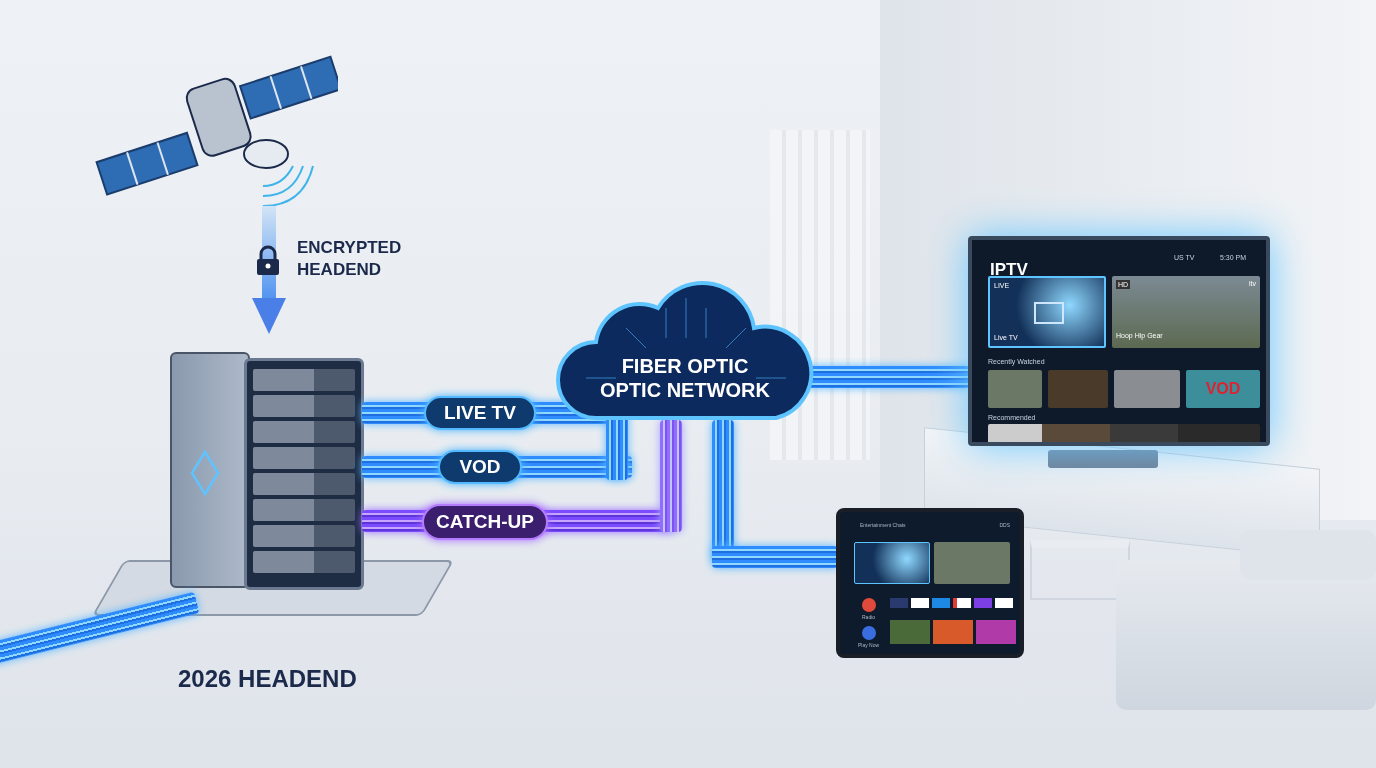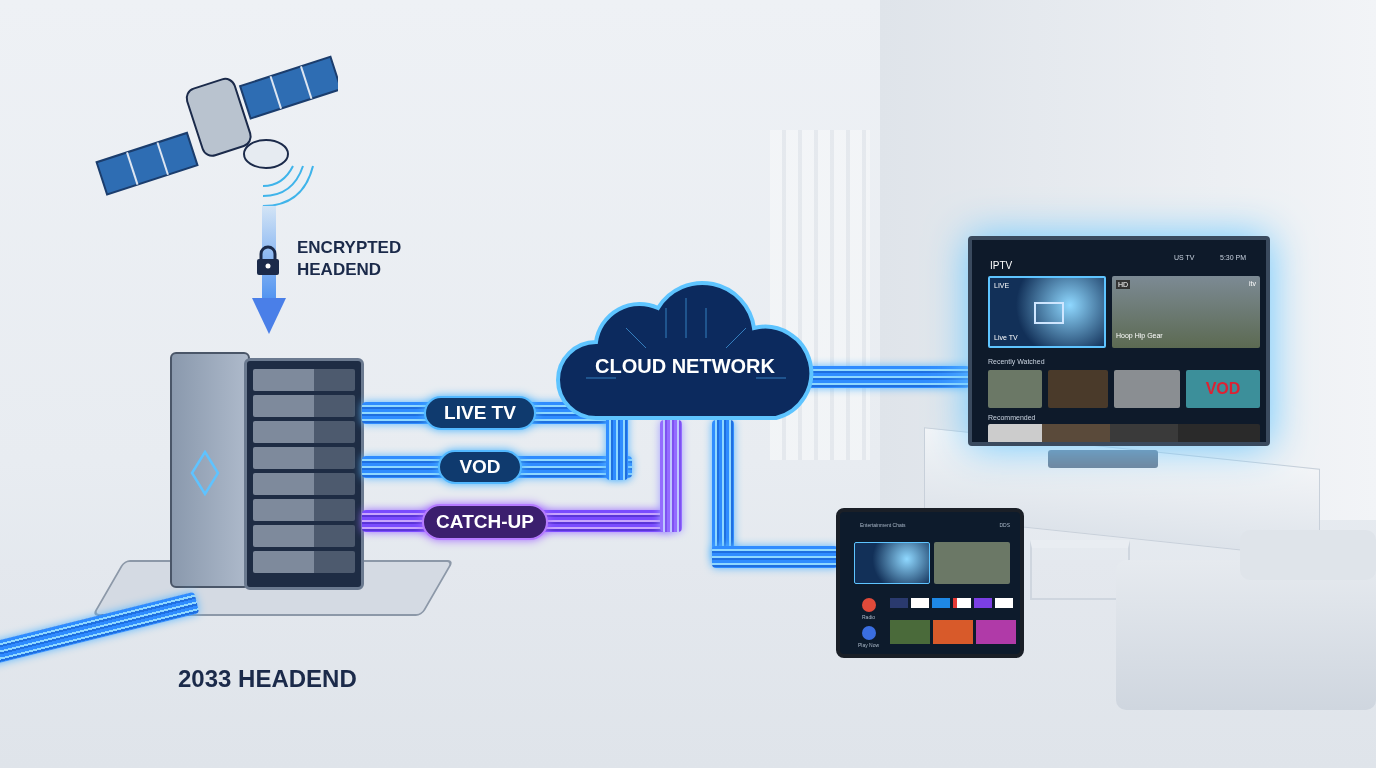--- a/index.html
+++ b/index.html
@@ -11,21 +11,21 @@
 .label-text{color:#1b2a4a;font-weight:bold}
 .enc{left:297px;top:237px;font-size:17px;line-height:22px}
 .headend{left:178px;top:665px;font-size:24px}
 .pill{position:absolute;border-radius:18px;color:#fff;font-weight:bold;font-size:19px;display:flex;align-items:center;justify-content:center;background:#0f3a6e;border:2px solid #52b8ff;box-shadow:0 0 10px #4fb6ff}
 .pill.purple{background:#3b1f6e;border-color:#b57bff;box-shadow:0 0 10px #a56bff}
 .fiber{position:absolute;height:22px;background:repeating-linear-gradient(180deg,#2f8cff 0 3px,#8fd8ff 3px 5px,#1f6fe0 5px 7px);box-shadow:0 0 8px #5ab8ff;border-radius:4px}
 .fiber.purple{background:repeating-linear-gradient(180deg,#7a4bff 0 3px,#c8a5ff 3px 5px,#5b35d8 5px 7px);box-shadow:0 0 8px #9a6bff}
 .vfiber{position:absolute;width:22px;background:repeating-linear-gradient(90deg,#2f8cff 0 3px,#8fd8ff 3px 5px,#1f6fe0 5px 7px);box-shadow:0 0 8px #5ab8ff;border-radius:4px}
 .cloud-text{color:#fff;font-weight:bold;font-size:20px;text-align:center;line-height:24px}
 .tv{left:968px;top:236px;width:302px;height:210px;background:#0e1a2a;border:4px solid #3a4a5e;border-radius:4px;box-shadow:0 0 40px #6ac8ff;overflow:hidden}
-.tv-title{color:#fff;font-size:10px;font-weight:normal}
+.tv-title{color:#fff;font-size:17px;font-weight:bold}
 .tv-status{color:#c8d2df;font-size:7px}
 .card{position:absolute;border-radius:2px;overflow:hidden}
 .tablet{left:836px;top:508px;width:188px;height:150px;background:#0d1b2c;border:4px solid #1a1f27;border-radius:8px;overflow:hidden}
 .small{font-size:5px;color:#aab8c8}
 </style>
 </head>
 <body>
 
 <div class="abs room-wall"></div>
 <div class="abs curtain"></div>
@@ -73,21 +73,21 @@
     <div style="height:22px;background:linear-gradient(90deg,#7e8a9c 60%,#4d5a6e 60%);border-radius:2px"></div>
     <div style="height:22px;background:linear-gradient(90deg,#7e8a9c 60%,#4d5a6e 60%);border-radius:2px"></div>
     <div style="height:22px;background:linear-gradient(90deg,#7e8a9c 60%,#4d5a6e 60%);border-radius:2px"></div>
     <div style="height:22px;background:linear-gradient(90deg,#7e8a9c 60%,#4d5a6e 60%);border-radius:2px"></div>
     <div style="height:22px;background:linear-gradient(90deg,#7e8a9c 60%,#4d5a6e 60%);border-radius:2px"></div>
     <div style="height:22px;background:linear-gradient(90deg,#7e8a9c 60%,#4d5a6e 60%);border-radius:2px"></div>
     <div style="height:22px;background:linear-gradient(90deg,#7e8a9c 60%,#4d5a6e 60%);border-radius:2px"></div>
     <div style="height:22px;background:linear-gradient(90deg,#7e8a9c 60%,#4d5a6e 60%);border-radius:2px"></div>
   </div>
 </div>
-<div class="abs label-text headend">2033 HEADEND</div>
+<div class="abs label-text headend">2026 HEADEND</div>
 
 <div class="fiber" style="left:-20px;top:618px;width:220px;transform:rotate(-14deg)"></div>
 
 <div class="fiber" style="left:362px;top:402px;width:250px"></div>
 <div class="fiber" style="left:362px;top:456px;width:270px"></div>
 <div class="fiber purple" style="left:362px;top:510px;width:310px"></div>
 <div class="vfiber" style="left:606px;top:410px;height:70px"></div>
 <div class="vfiber" style="left:660px;top:420px;height:112px;filter:hue-rotate(40deg)"></div>
 <div class="vfiber" style="left:712px;top:420px;height:140px"></div>
 <div class="fiber" style="left:712px;top:546px;width:126px"></div>
@@ -103,21 +103,22 @@
     <path d="M130 60 V20"></path>
       <path d="M110 60 V30"></path>
       <path d="M150 60 V30"></path>
       <path d="M90 70 L70 50"></path>
       <path d="M170 70 L190 50"></path>
       <path d="M60 100 H30"></path>
       <path d="M200 100 H230"></path>
   </g>
 </svg>
 <div class="abs cloud-text" style="left:580px;top:354px;width:210px">
-  <div>CLOUD NETWORK</div>
+  <div>FIBER OPTIC</div>
+  <div>OPTIC NETWORK</div>
 </div>
 
 <div class="abs" style="left:924px;top:448px;width:396px;height:90px;background:linear-gradient(180deg,#f2f4f7,#dde3ea);border:1px solid #c8d0da;transform:skewY(6deg)"></div>
 <div class="abs" style="left:1048px;top:450px;width:110px;height:18px;background:#6f7f94;border-radius:3px"></div>
 
 <div class="abs tv">
   <div class="abs tv-title" style="left:18px;top:20px">IPTV</div>
   <div class="abs tv-status" style="left:202px;top:14px">US TV</div>
   <div class="abs tv-status" style="left:248px;top:14px">5:30 PM</div>
   <div class="card" style="left:16px;top:36px;width:118px;height:72px;background:radial-gradient(circle at 70% 40%,#8fd8ff,#123058 60%);border:2px solid #5ec4ff">

